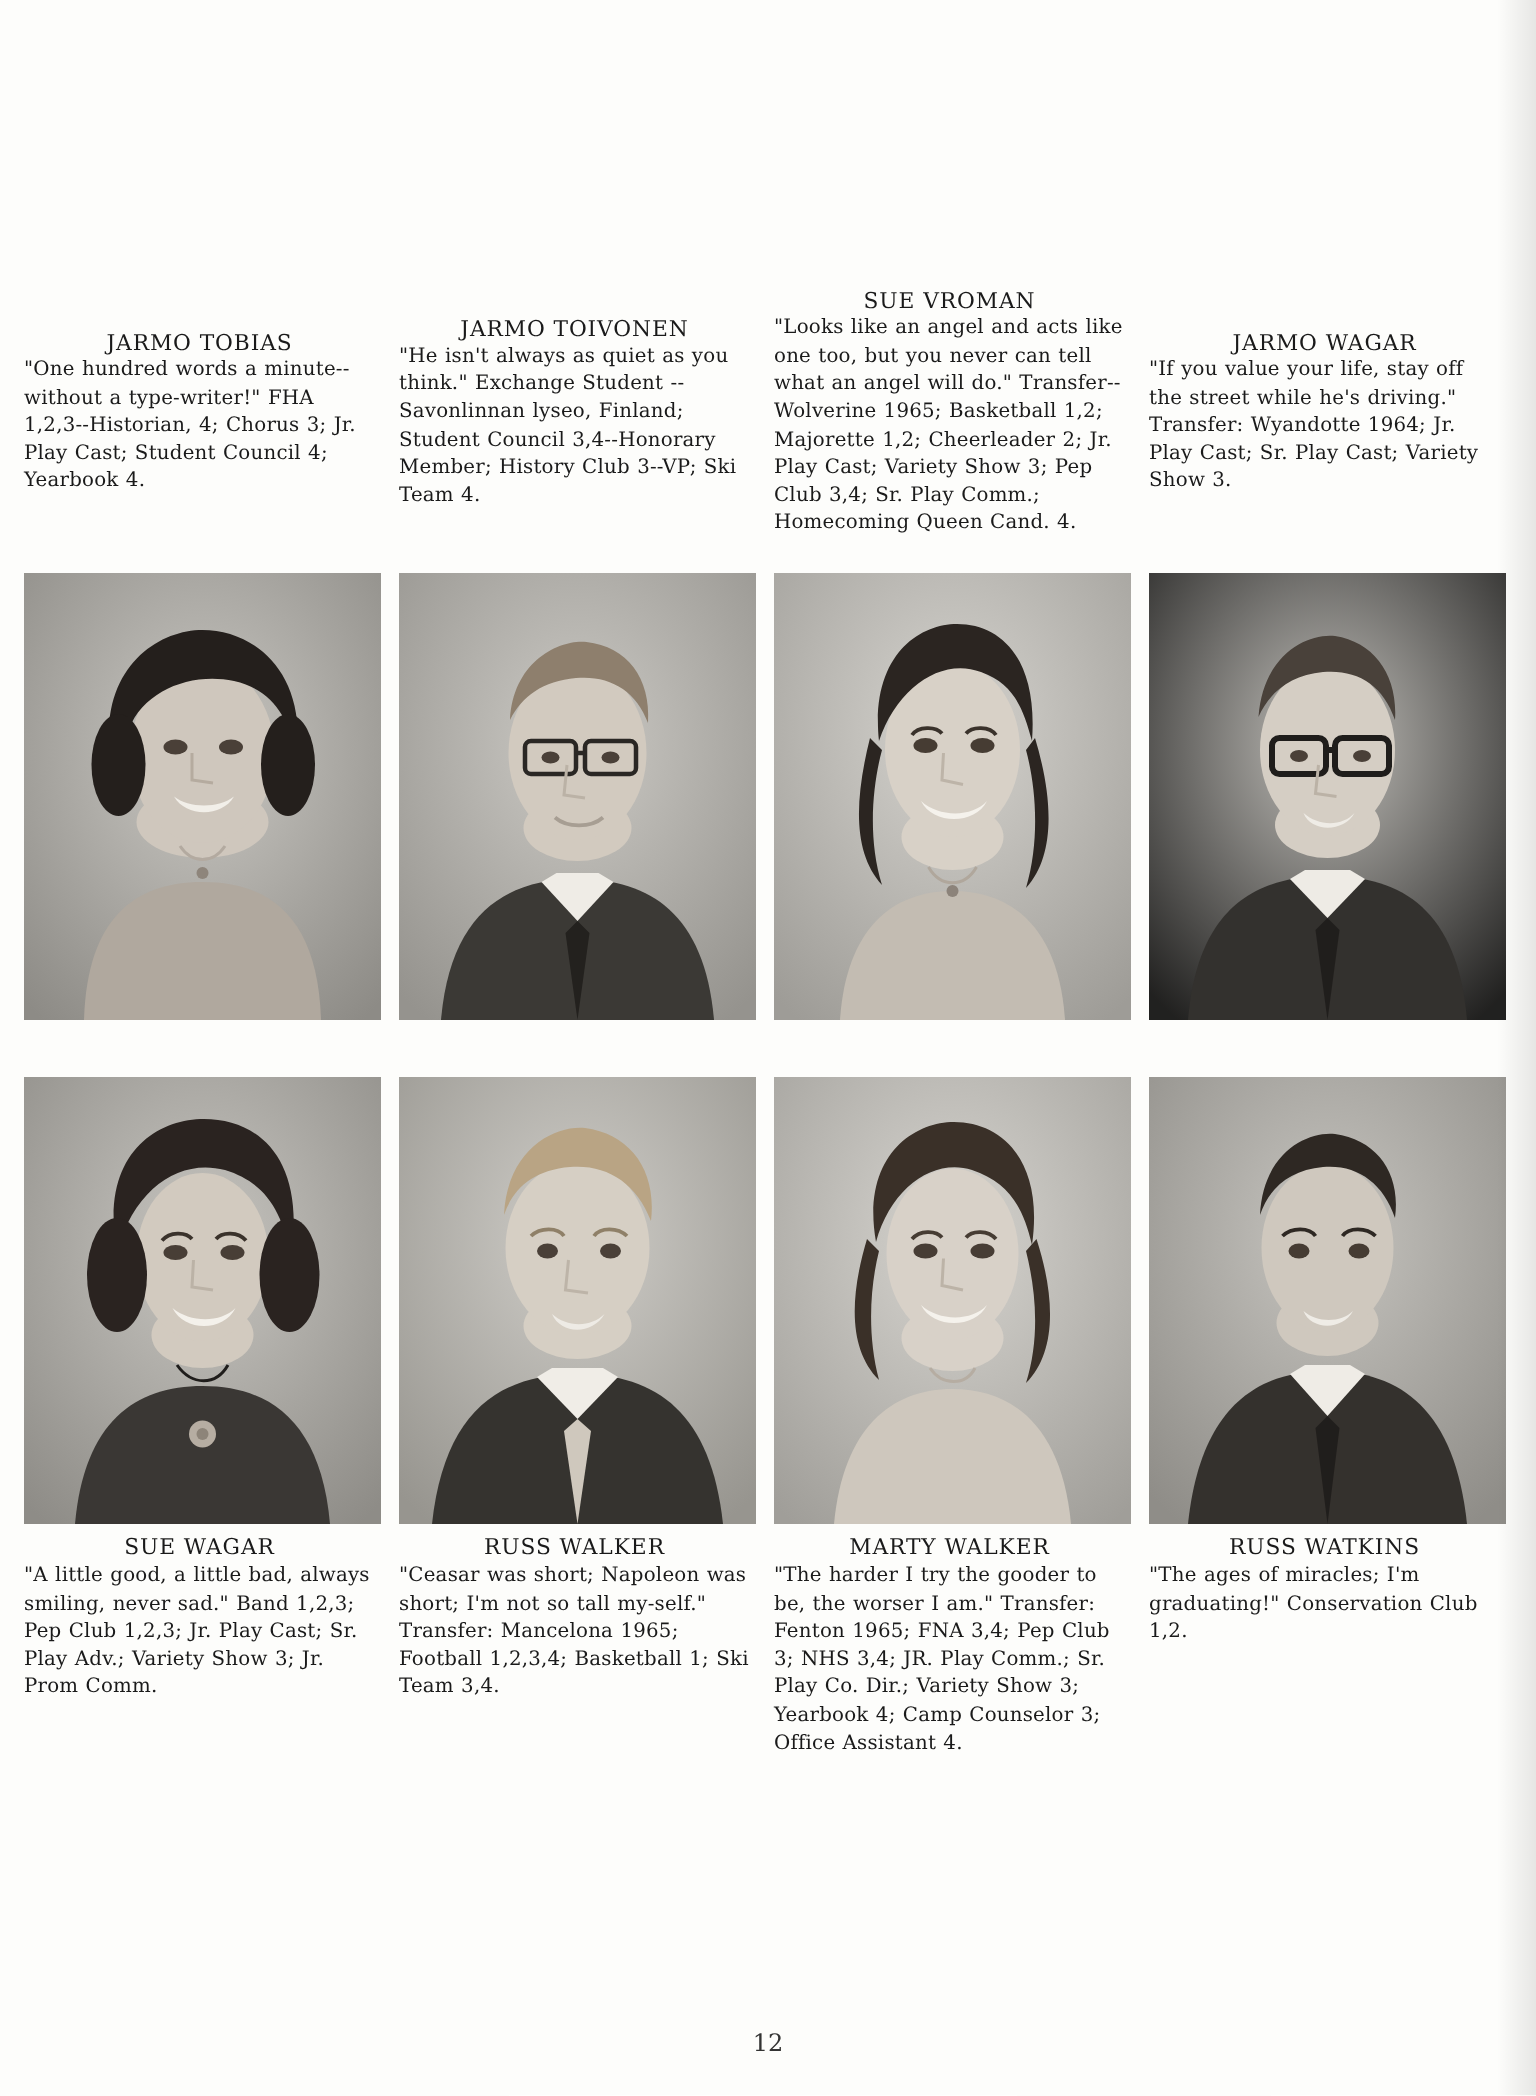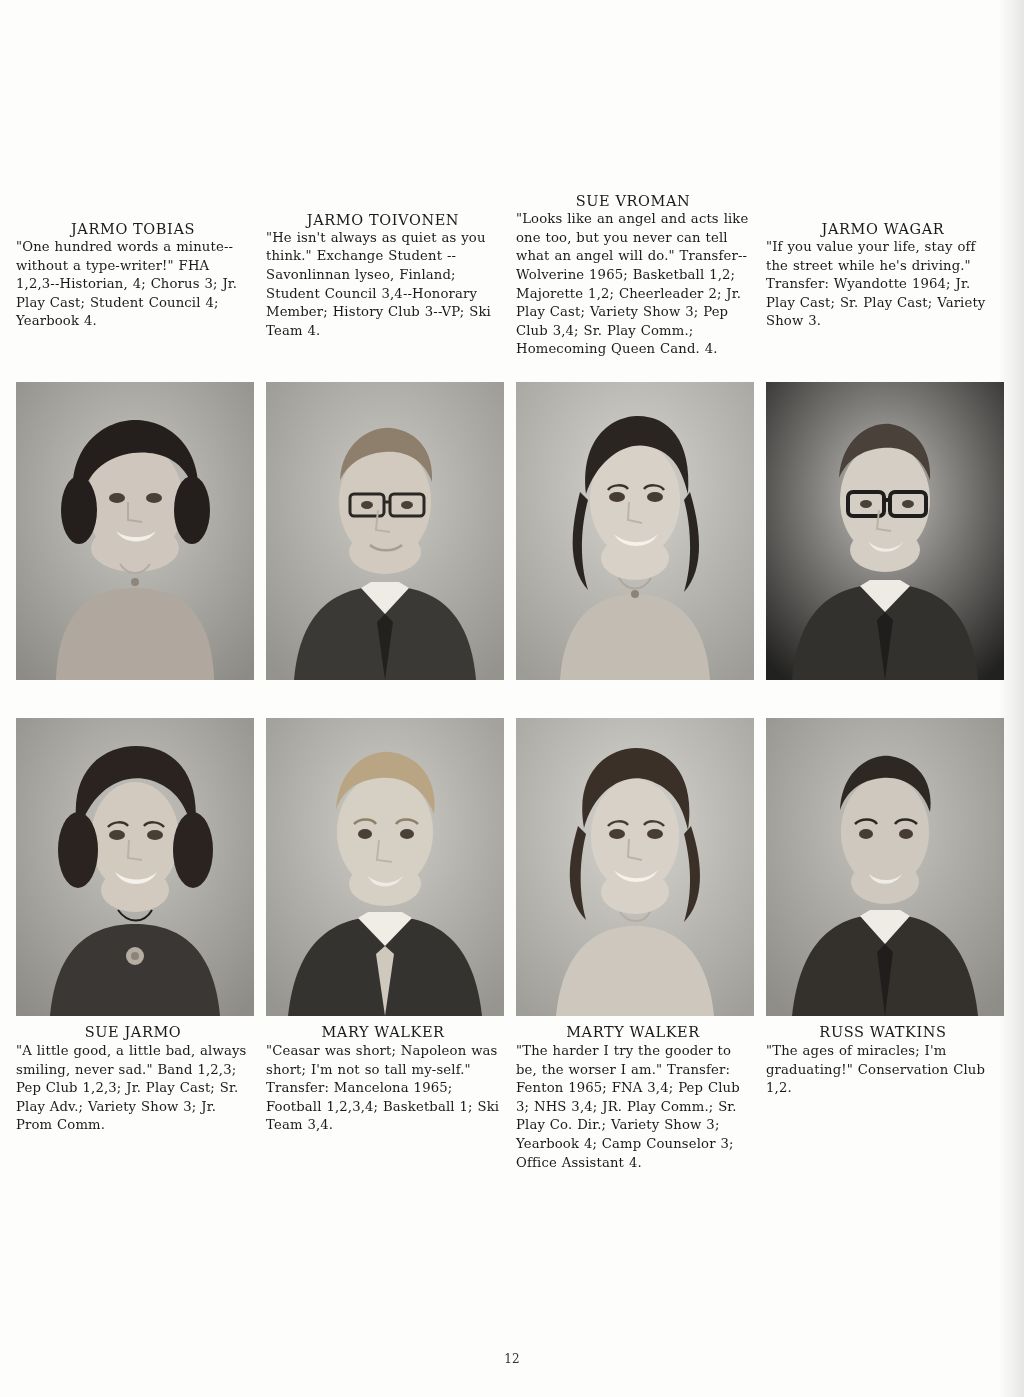--- a/index.html
+++ b/index.html
@@ -73,21 +73,21 @@
   .row-top .cell { display: flex; flex-direction: column; justify-content: flex-end; }
   .caption-top { min-height: 200px; display: flex; flex-direction: column; justify-content: center; padding-bottom: 6px;}
   .caption-bottom { padding-top: 8px; }
   .row-bottom-photos { margin-top: 38px; }
   .pagenum {
     position: absolute;
     left: 0;
     top: 1352px;
     width: 1024px;
     text-align: center;
-    font-size: 12px;
+    font-size: 16px;
     color: #333;
     font-family: "DejaVu Serif", serif;
   }
 </style>
 </head>
 <body>
 
 <div class="page">
 
   <div class="grid">
@@ -244,21 +244,21 @@
             <path d="M92 109 C97 103 108 103 112 108" stroke="#3a322b" stroke-width="2.5" fill="none"></path>
             <path d="M128 108 C132 103 143 103 148 109" stroke="#3a322b" stroke-width="2.5" fill="none"></path>
             <path d="M113 122 L112 140 L126 142" stroke="#bbb2a6" stroke-width="2" fill="none"></path>
             <path d="M99 154 C111 164 131 164 141 154 C133 170 107 170 99 154 Z" fill="#f4f1eb"></path>
             <path d="M102 192 C112 206 128 206 136 192" stroke="#1f1d1b" stroke-width="2" fill="none"></path>
             <circle cx="119" cy="238" r="9" fill="#b6ada2"></circle>
             <circle cx="119" cy="238" r="4" fill="#8d8479"></circle>
           </svg>
         </div>
         <div class="caption-bottom">
-          <div class="name">SUE JARMO</div>
+          <div class="name">SUE WAGAR</div>
           <div class="blurb">"A little good, a little bad, always smiling, never sad." Band 1,2,3; Pep Club 1,2,3; Jr. Play Cast; Sr. Play Adv.; Variety Show 3; Jr. Prom Comm.</div>
         </div>
       </div>
 
       <div class="cell">
         <div class="photo">
           <svg width="238" height="298" viewBox="0 0 238 298" xmlns="http://www.w3.org/2000/svg">
             <defs>
               <radialGradient id="bg6" cx="50%" cy="36%" r="76%">
                 <stop offset="0%" stop-color="#cfcdc8"></stop>
@@ -274,21 +274,21 @@
             <path d="M70 92 C72 48 104 32 124 34 C154 38 172 62 168 96 C158 70 138 58 114 60 C90 62 76 74 70 92 Z" fill="#b9a484"></path>
             <ellipse cx="99" cy="116" rx="7" ry="5" fill="#4a4038"></ellipse>
             <ellipse cx="141" cy="116" rx="7" ry="5" fill="#4a4038"></ellipse>
             <path d="M88 106 C94 100 106 100 110 106" stroke="#8f8068" stroke-width="2.5" fill="none"></path>
             <path d="M130 106 C134 100 146 100 152 106" stroke="#8f8068" stroke-width="2.5" fill="none"></path>
             <path d="M113 122 L111 142 L126 144" stroke="#bdb4a8" stroke-width="2" fill="none"></path>
             <path d="M102 158 C112 167 128 167 137 158 C129 172 108 172 102 158 Z" fill="#eeebe5"></path>
           </svg>
         </div>
         <div class="caption-bottom">
-          <div class="name">MARY WALKER</div>
+          <div class="name">RUSS WALKER</div>
           <div class="blurb">"Ceasar was short; Napoleon was short; I'm not so tall my-self." Transfer: Mancelona 1965; Football 1,2,3,4; Basketball 1; Ski Team 3,4.</div>
         </div>
       </div>
 
       <div class="cell">
         <div class="photo">
           <svg width="238" height="298" viewBox="0 0 238 298" xmlns="http://www.w3.org/2000/svg">
             <defs>
               <radialGradient id="bg7" cx="50%" cy="36%" r="78%">
                 <stop offset="0%" stop-color="#d6d4cf"></stop>

